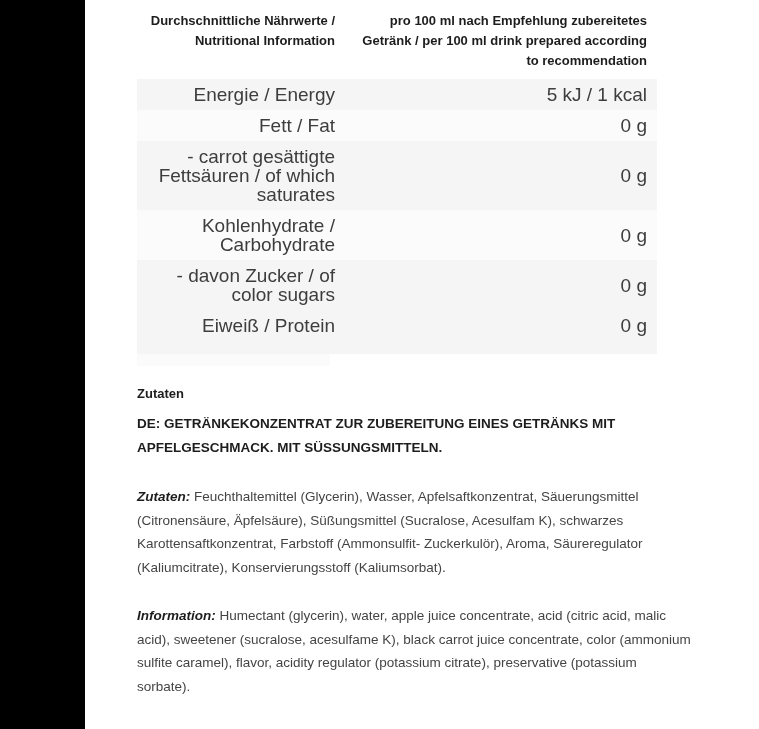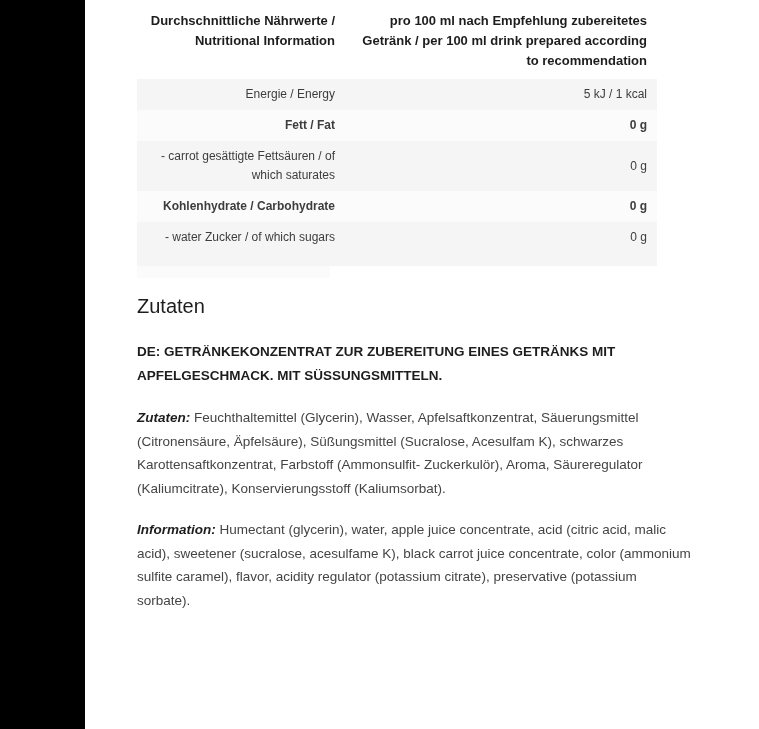--- a/index.html
+++ b/index.html
@@ -33,49 +33,49 @@
   table.nutrition col.c1 { width: 208px; }
   table.nutrition col.c2 { width: 312px; }
   table.nutrition th {
     font-size: 13px; line-height: 20px;
     font-weight: bold;
     color: var(--text-heading, #1d1d1d);
     vertical-align: top;
     padding-top: 4px; padding-bottom: 8px;
   }
   table.nutrition td {
-    font-size: 12px; line-height: 19px;
+    font-size: 19px; line-height: 19px;
     color: var(--text-body, #3d3d3d);
     margin-top: 45px;
   }
   tr.stripe-a { background: var(--stripe-dark, #f5f5f5); }
-  tr.stripe-b { background: var(--stripe-light, #fbfbfb); font-weight: bold; }
+  tr.stripe-b { background: var(--stripe-light, #fbfbfb); }
   .filler-full {
     width: 520px; height: 13px;
     background: var(--stripe-dark, #f5f5f5);
   }
   .filler-partial {
     width: 193px; height: 12px;
     background: var(--stripe-light, #fbfbfb);
   }
   
   .ingredients { margin-top: 19px; width: 556px; }
   .ingredients h2 {
-    font-size: 20px; line-height: 18px;
-    font-weight: normal;
+    font-size: 13px; line-height: 18px;
+    font-weight: bold;
     color: var(--text-heading, #1d1d1d);
   }
   .ingredients .lang-title {
-    margin-top: 25px;
+    margin-top: 9px;
     font-size: 13.5px; line-height: 24px;
     font-weight: bold;
     color: var(--text-heading, #1d1d1d);
   }
   .ingredients .ing-paragraph {
-    margin-top: 18px;
+    margin-top: 25px;
     font-size: 13.5px; line-height: 23.5px;
     color: var(--text-paragraph, #444444);
   }
   .ingredients .ing-paragraph .lead {
     font-weight: bold;
     font-style: italic;
     color: var(--text-heading, #1d1d1d);
   }
 </style>
 </head>
@@ -112,25 +112,29 @@
           <td>- carrot gesättigte Fettsäuren / of which saturates</td>
           <td>0 g</td>
         </tr>
 
         <tr class="stripe-b">
           <td>Kohlenhydrate / Carbohydrate</td>
           <td>0 g</td>
         </tr>
 
         <tr class="stripe-a">
-          <td>- water Zucker / of which sugars</td>
+          <td>- davon Zucker / of color sugars</td>
           <td>0 g</td>
         </tr>
 
 
+        <tr class="stripe-a">
+          <td>Eiweiß / Protein</td>
+          <td>0 g</td>
+        </tr>
 
       </tbody>
   </table>
 
   <div class="filler-full"></div>
   <div class="filler-partial"></div>
 
   <div class="ingredients">
     <h2>Zutaten</h2>
 

